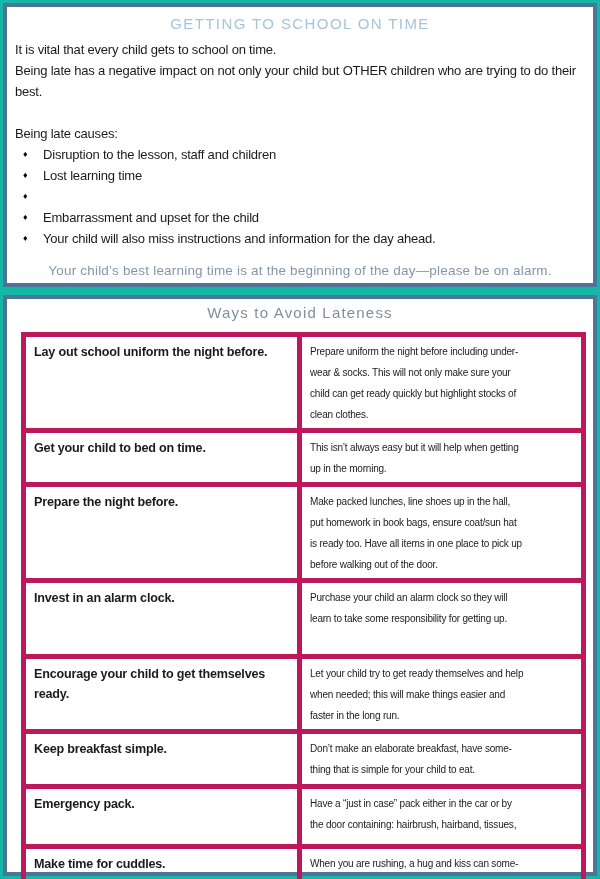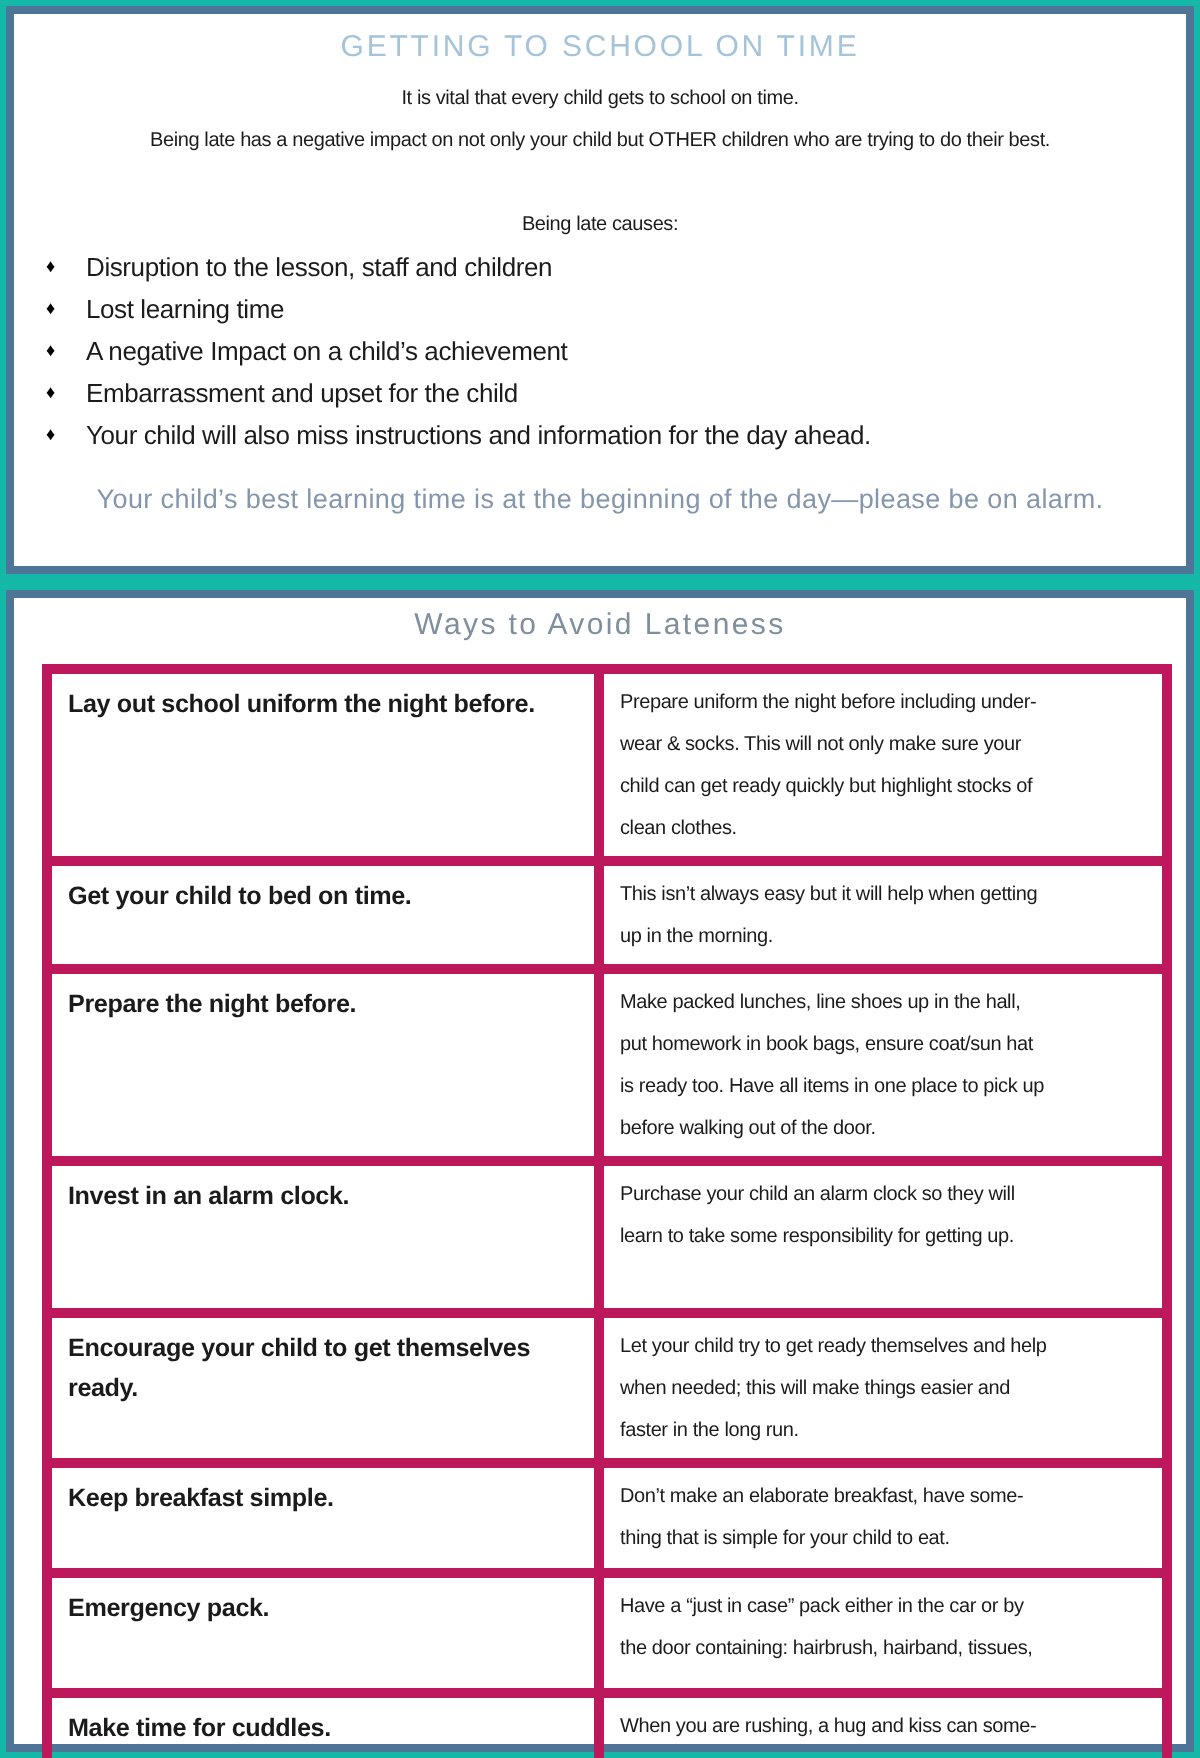--- a/index.html
+++ b/index.html
@@ -20,21 +20,21 @@
     margin:0 3px;background:#fff;
   }
   .panel.notice{margin-top:3px;height:284px;padding:6px 8px 0 8px;}
   .panel.ways{margin-top:8px;height:581px;padding:3px 0 0 0;}
 
   .notice-title{
     margin:2px 0 7px 0;text-align:center;
     font-size:15px;font-weight:400;letter-spacing:1.4px;
     color:var(--title-blue);
   }
-  .body-line{margin:0;font-size:10px;line-height:21px;letter-spacing:-0.2px;text-align:center;}
+  .body-line{margin:0;font-size:13px;line-height:21px;letter-spacing:-0.2px;}
   .spacer{height:21px;}
   .spacer.small{height:11px;}
   .causes-list{list-style:none;margin:0;padding:0;}
   .cause-item{display:flex;font-size:13px;line-height:21px;letter-spacing:-0.2px;}
   .cause-item .glyph{flex:0 0 28px;padding-left:8px;font-size:9px;line-height:21px;color:#000;}
   .closing-line{
     margin:0;text-align:center;
     font-size:13.5px;line-height:21px;letter-spacing:0.2px;
     color:var(--muted-blue);
   }
@@ -79,21 +79,20 @@
         <li class="cause-item">
           <span class="glyph">♦</span>
           <span>Disruption to the lesson, staff and children</span>
         </li>
         <li class="cause-item">
           <span class="glyph">♦</span>
           <span>Lost learning time</span>
         </li>
         <li class="cause-item">
           <span class="glyph">♦</span>
-          <span>A negative Impact on a child’s achievement</span>
         </li>
         <li class="cause-item">
           <span class="glyph">♦</span>
           <span>Embarrassment and upset for the child</span>
         </li>
         <li class="cause-item">
           <span class="glyph">♦</span>
           <span>Your child will also miss instructions and information for the day ahead.</span>
         </li>
       </ul>

